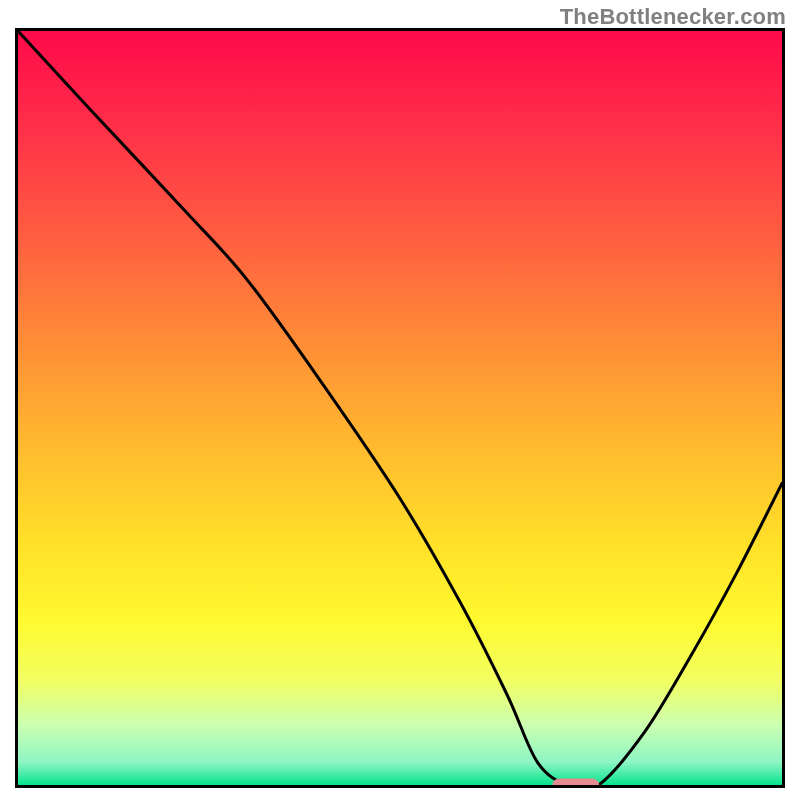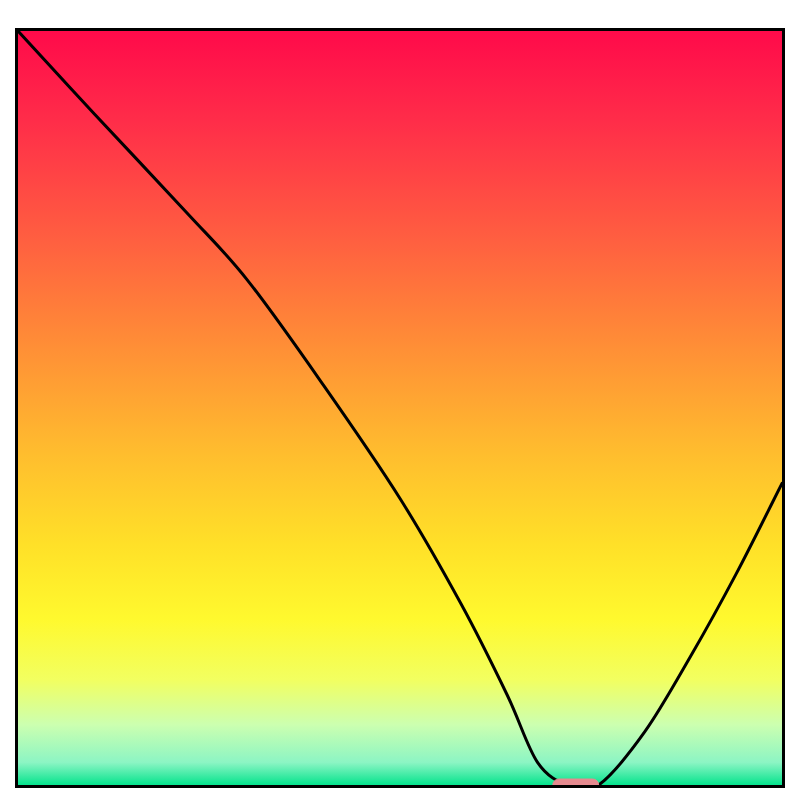--- a/index.html
+++ b/index.html
@@ -34,20 +34,21 @@
     height: 760px;
     box-sizing: border-box;
   }
   svg { display: block; }
 </style>
 </head>
 <body>
 
 <div class="outer">
 
+  <div class="watermark">TheBottlenecker.com</div>
 
   <div class="frame">
     <svg id="chart-svg" width="770" height="760" viewBox="0 0 770 760">
       <defs>
         <linearGradient id="bg-grad" x1="0" y1="0" x2="0" y2="1">
             <stop offset="0.0%" stop-color="#ff0a4a"></stop>
             <stop offset="12.0%" stop-color="#ff2d49"></stop>
             <stop offset="28.0%" stop-color="#ff6040"></stop>
             <stop offset="42.0%" stop-color="#ff8f36"></stop>
             <stop offset="56.0%" stop-color="#ffbd2e"></stop>

